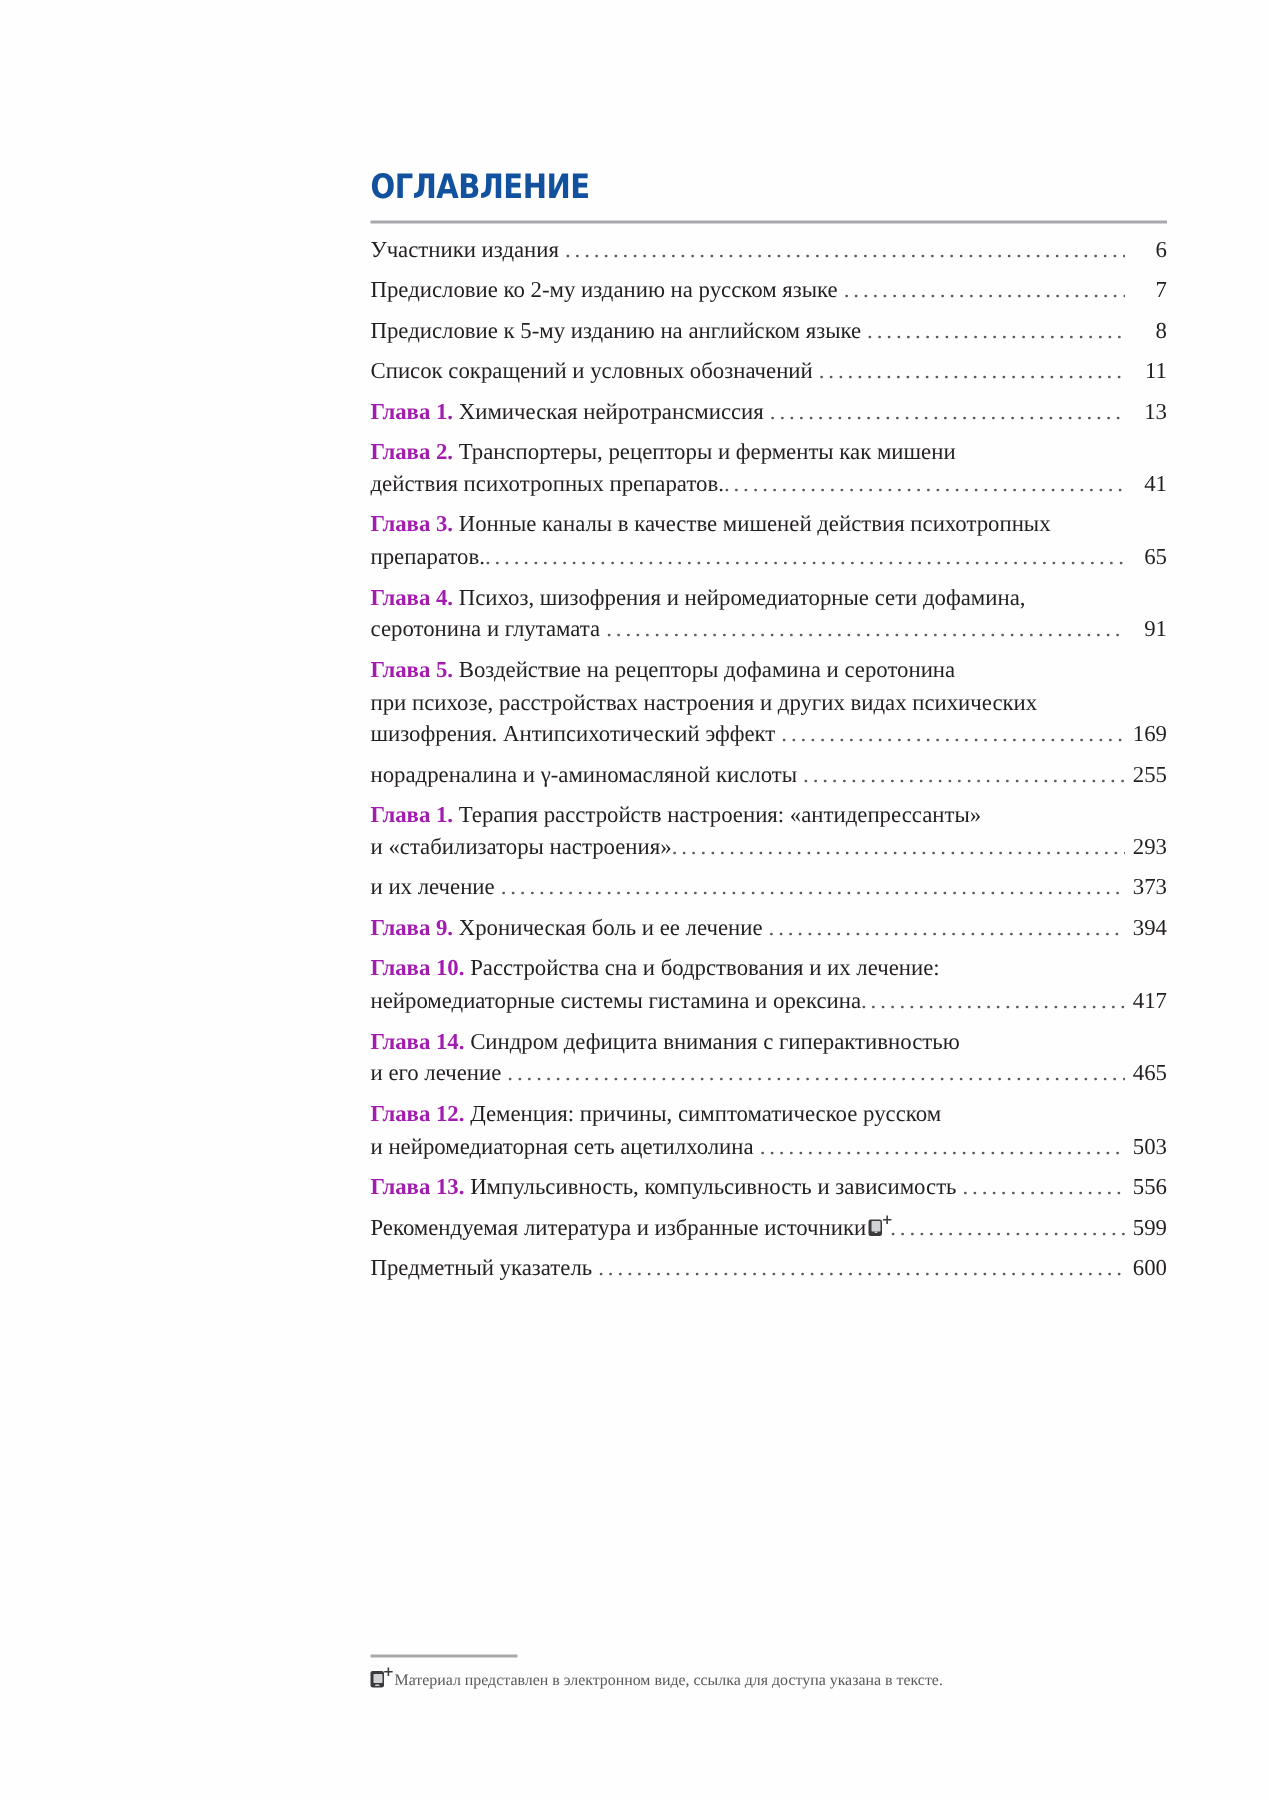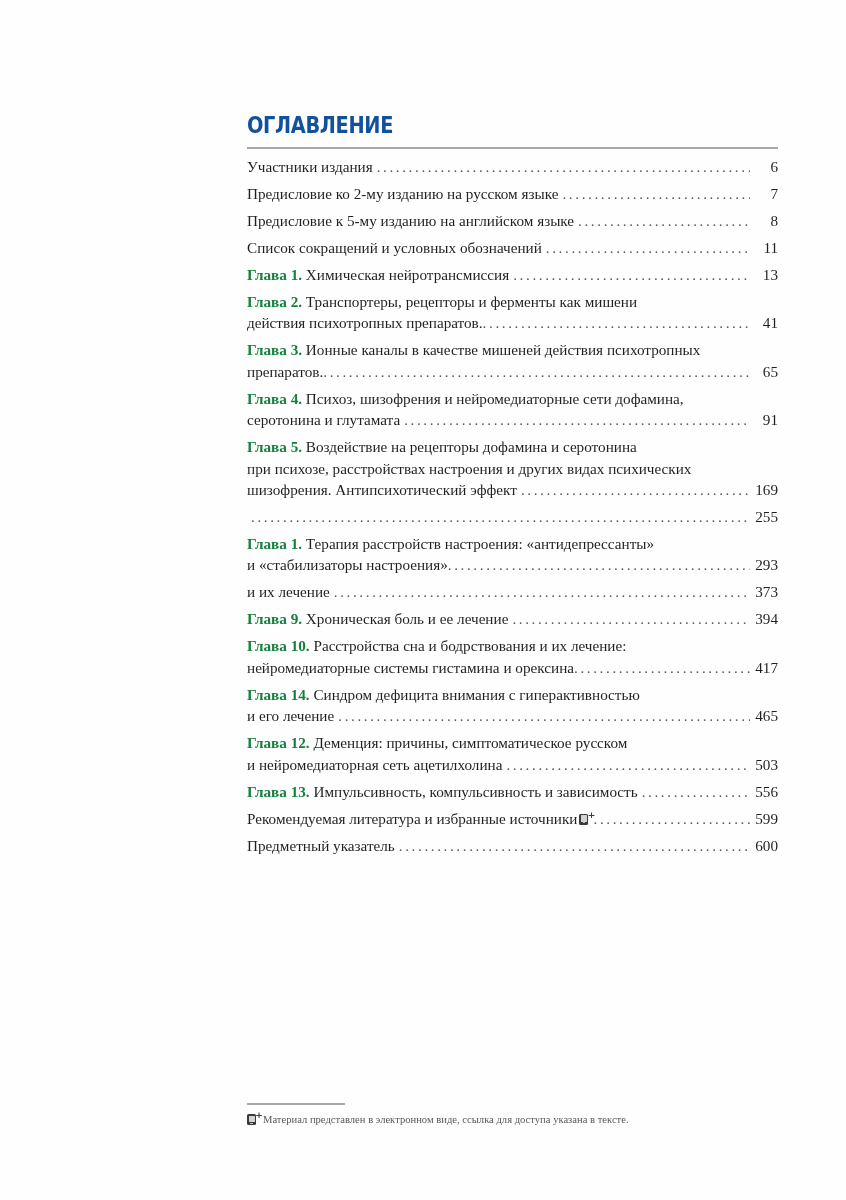--- a/index.html
+++ b/index.html
@@ -58,21 +58,21 @@
   }
 
   .toc-entry {
     font-size: 15.2px;
     line-height: 21.4px;
     margin-bottom: 5.6px;
     color: #231f20;
   }
 
   .chapter-label {
-    color: #15803d;
+    color: #a21caf;
     font-weight: 700;
   }
 
   
   .leader-line {
     display: flex;
     align-items: flex-start;
     width: 531px;
   }
   .leader-line .lead-text {
@@ -250,20 +250,21 @@
         <div class="wrap-line"><span class="chapter-label">Глава 5.</span> <span>Воздействие на рецепторы дофамина и серотонина</span></div>
         <div class="wrap-line"><span>при психозе, расстройствах настроения и других видах психических</span></div>
         <div class="leader-line">
           <span class="lead-text"><span>шизофрения. Антипсихотический эффект</span></span>
           <span class="dots">............................................................................................................................................</span>
           <span class="page-no">169</span>
         </div>
       </div>
       <div class="toc-entry">
         <div class="leader-line">
+          <span class="lead-text"><span>норадреналина и γ-аминомасляной кислоты</span></span>
           <span class="dots">............................................................................................................................................</span>
           <span class="page-no">255</span>
         </div>
       </div>
       <div class="toc-entry">
         <div class="wrap-line"><span class="chapter-label">Глава 1.</span> <span>Терапия расстройств настроения: «антидепрессанты»</span></div>
         <div class="leader-line">
           <span class="lead-text"><span>и «стабилизаторы настроения»</span></span>
           <span class="dots tight">............................................................................................................................................</span>
           <span class="page-no">293</span>

